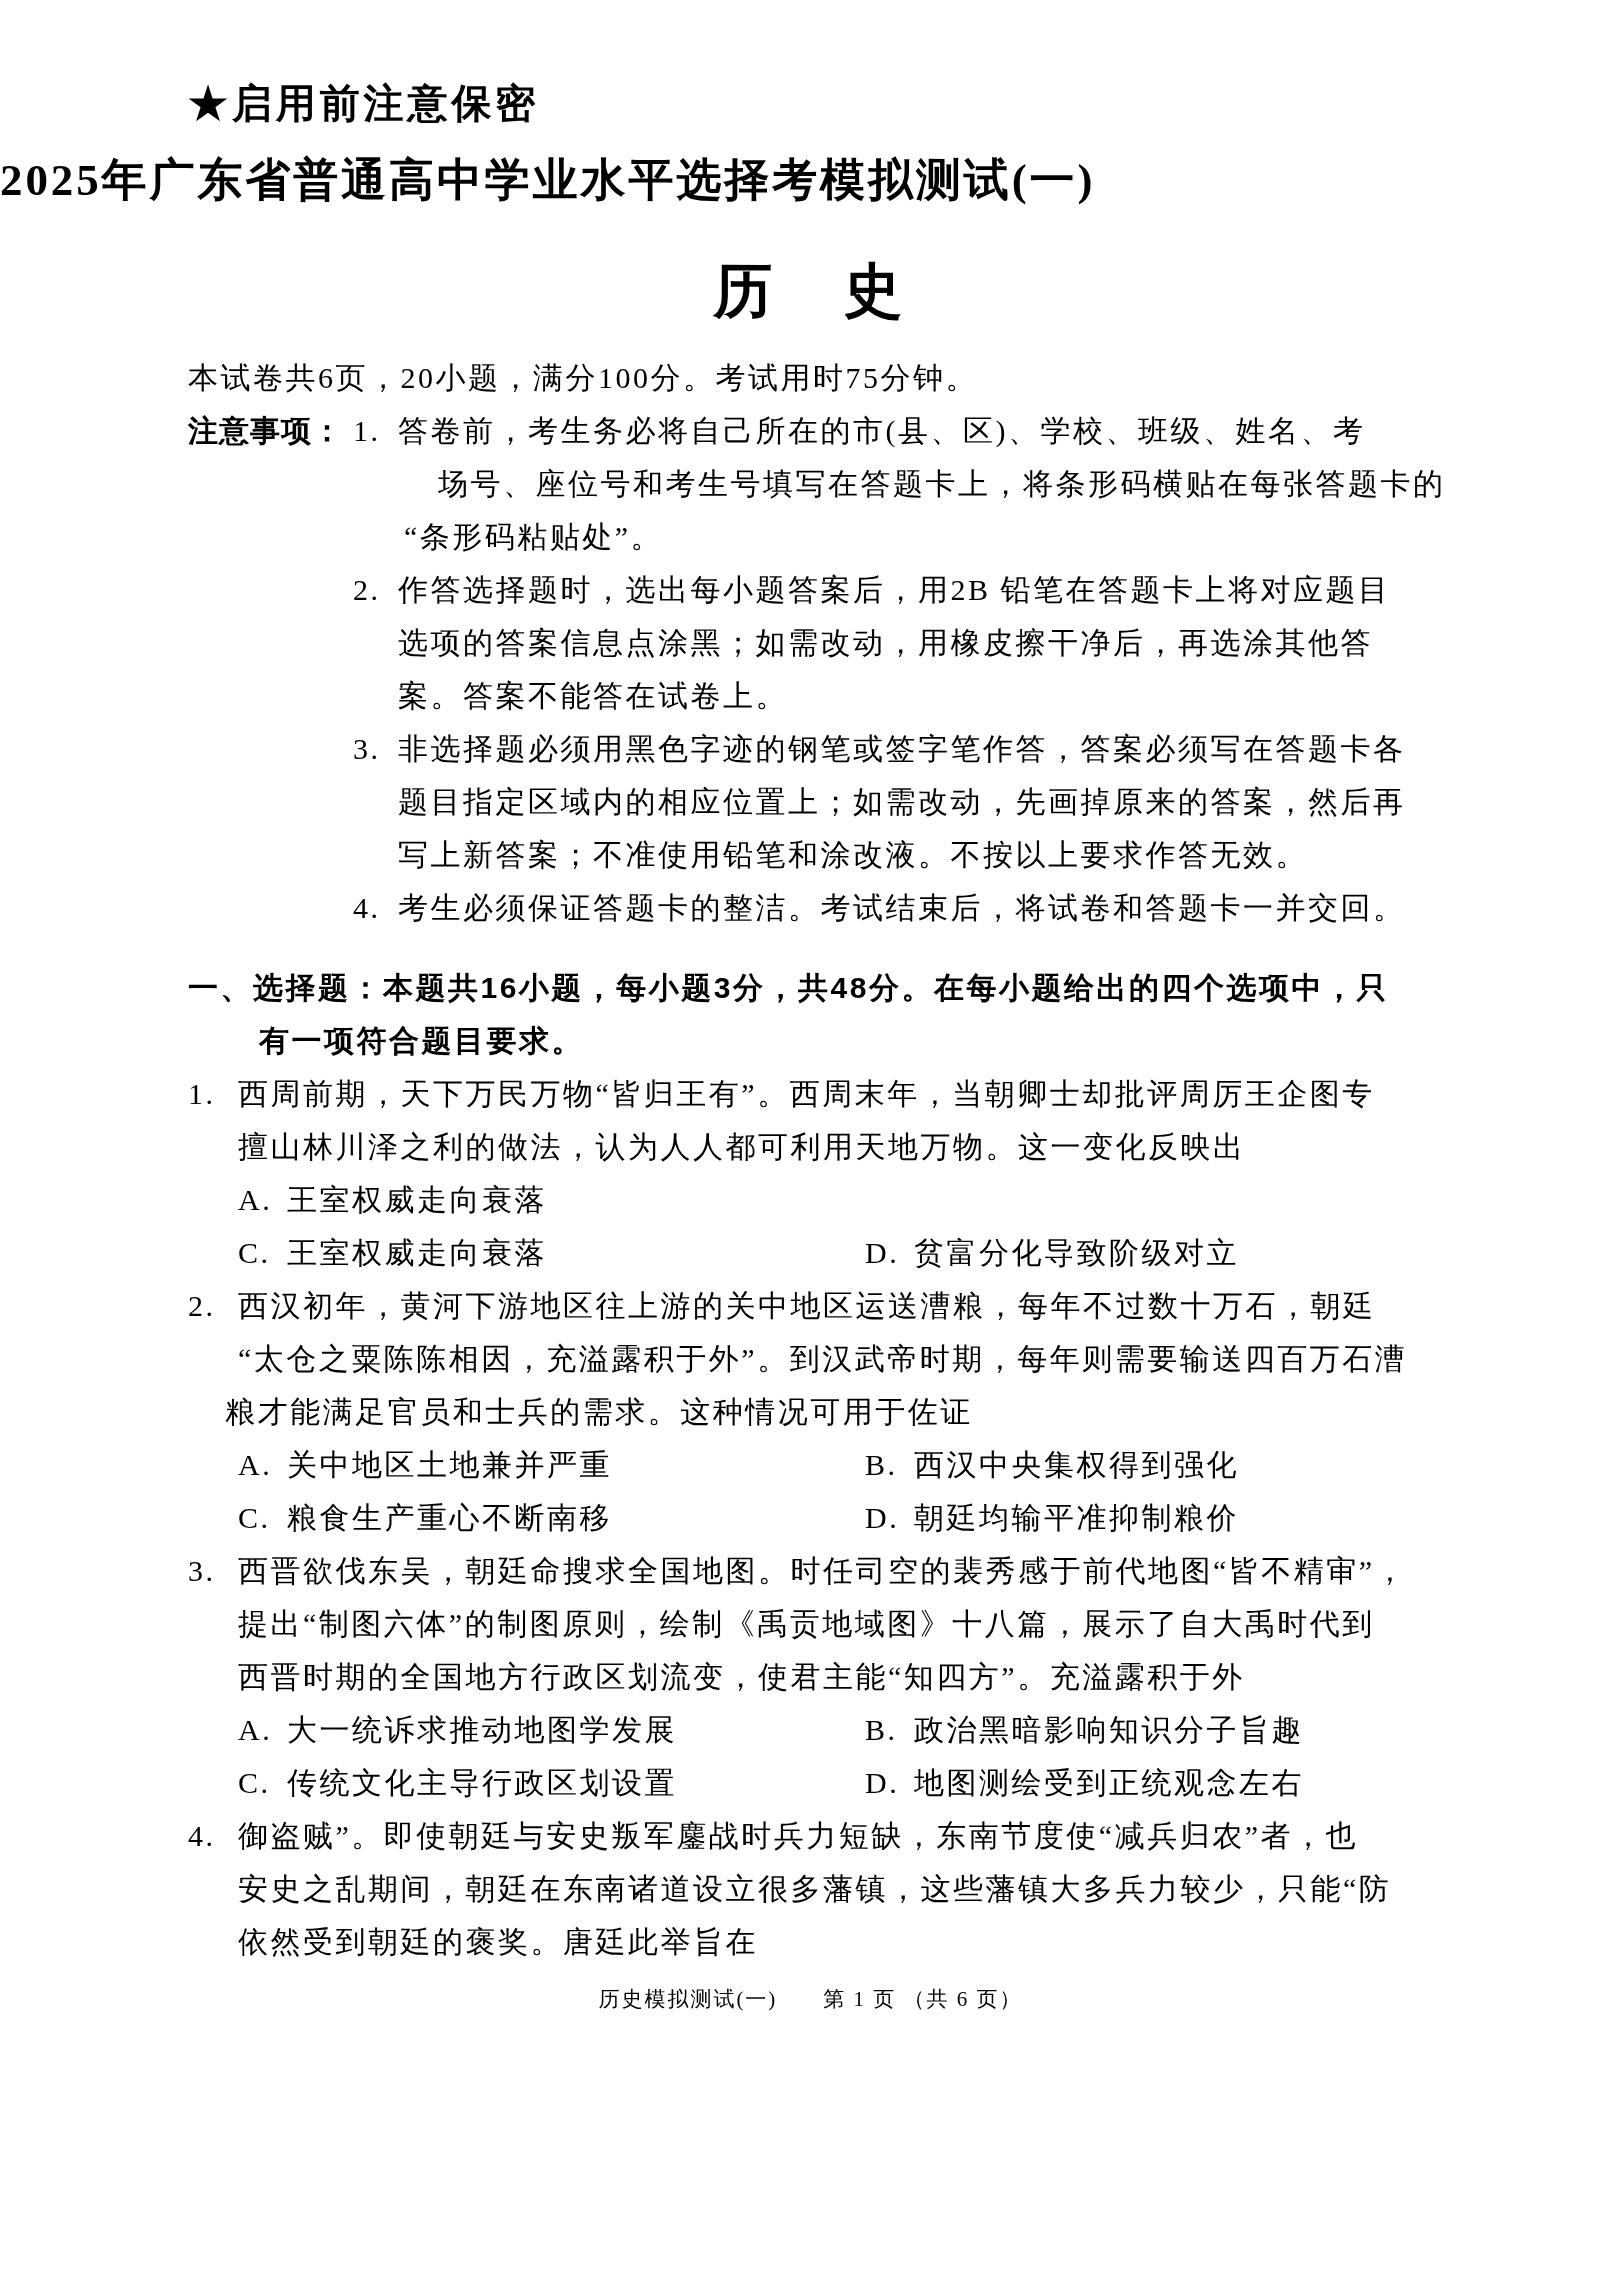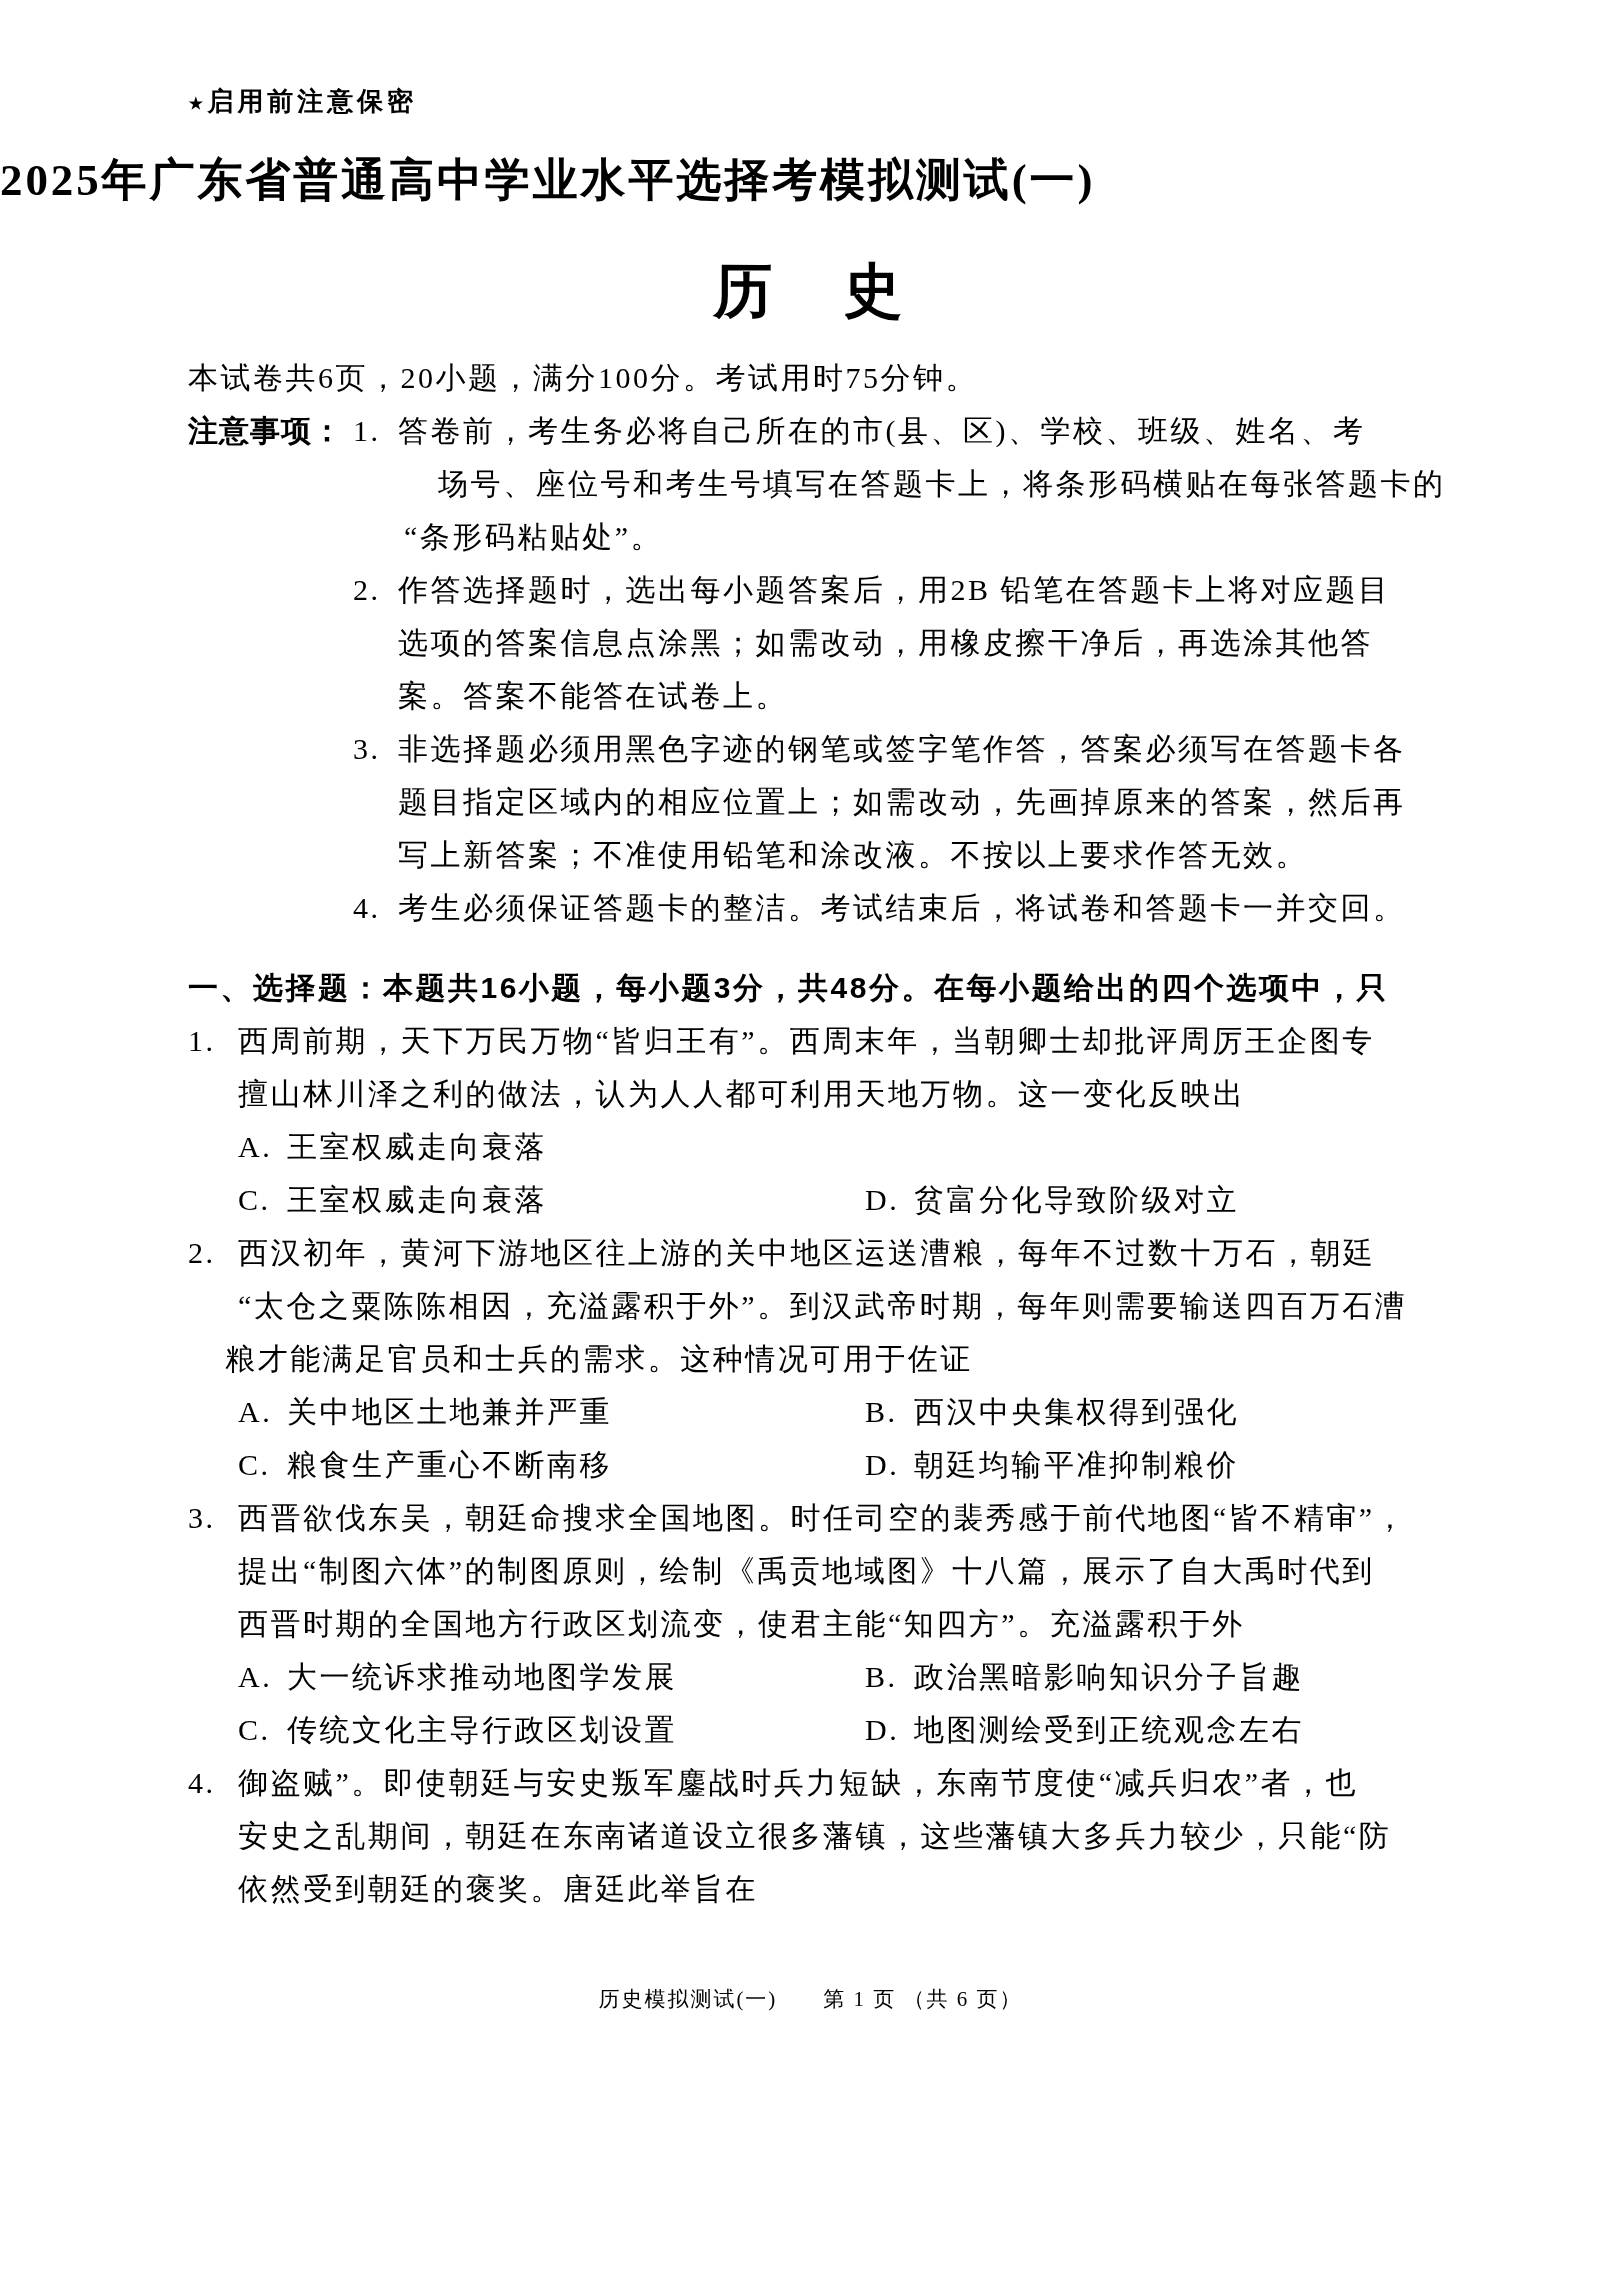--- a/index.html
+++ b/index.html
@@ -13,23 +13,23 @@
     height: 2292px;
     background: #ffffff;
     color: #000000;
     font-family: "Liberation Serif", "DejaVu Serif", serif;
     overflow: hidden;
   }
   .notice {
     position: absolute;
     left: 188px;
     top: 82px;
-    font-family: Liberation Mono, monospace;
-    font-weight: bold;
-    font-size: 26px;
+    font-family: Liberation Serif, serif;
+    font-weight: bold;
+    font-size: 40px;
     letter-spacing: 3.9px;
     line-height: 43px;
   }
   .title {
     position: absolute;
     left: 0;
     top: 149px;
     width: 100%;
     margin: 0;
     font-family: "Liberation Serif", "DejaVu Serif", serif;
@@ -161,20 +161,21 @@
       </div>
 
       <div class="note-item">
         <span class="note-num">4.</span>
         <div class="note-line">考生必须保证答题卡的整洁。考试结束后，将试卷和答题卡一并交回。</div>
       </div>
     </div>
 
     <div class="section-heading">
       <div class="sh-line">一、选择题：本题共16小题，每小题3分，共48分。在每小题给出的四个选项中，只</div>
+      <div class="sh-line sh-line2">有一项符合题目要求。</div>
     </div>
 
     <div class="question">
       <span class="q-num">1.</span>
       <div class="q-line">西周前期，天下万民万物“皆归王有”。西周末年，当朝卿士却批评周厉王企图专</div>
       <div class="q-line">擅山林川泽之利的做法，认为人人都可利用天地万物。这一变化反映出</div>
       <div class="opt-row">
         <span class="opt"><span class="opt-label">A.</span><span class="opt-text">王室权威走向衰落</span></span>
       </div>
       <div class="opt-row">

